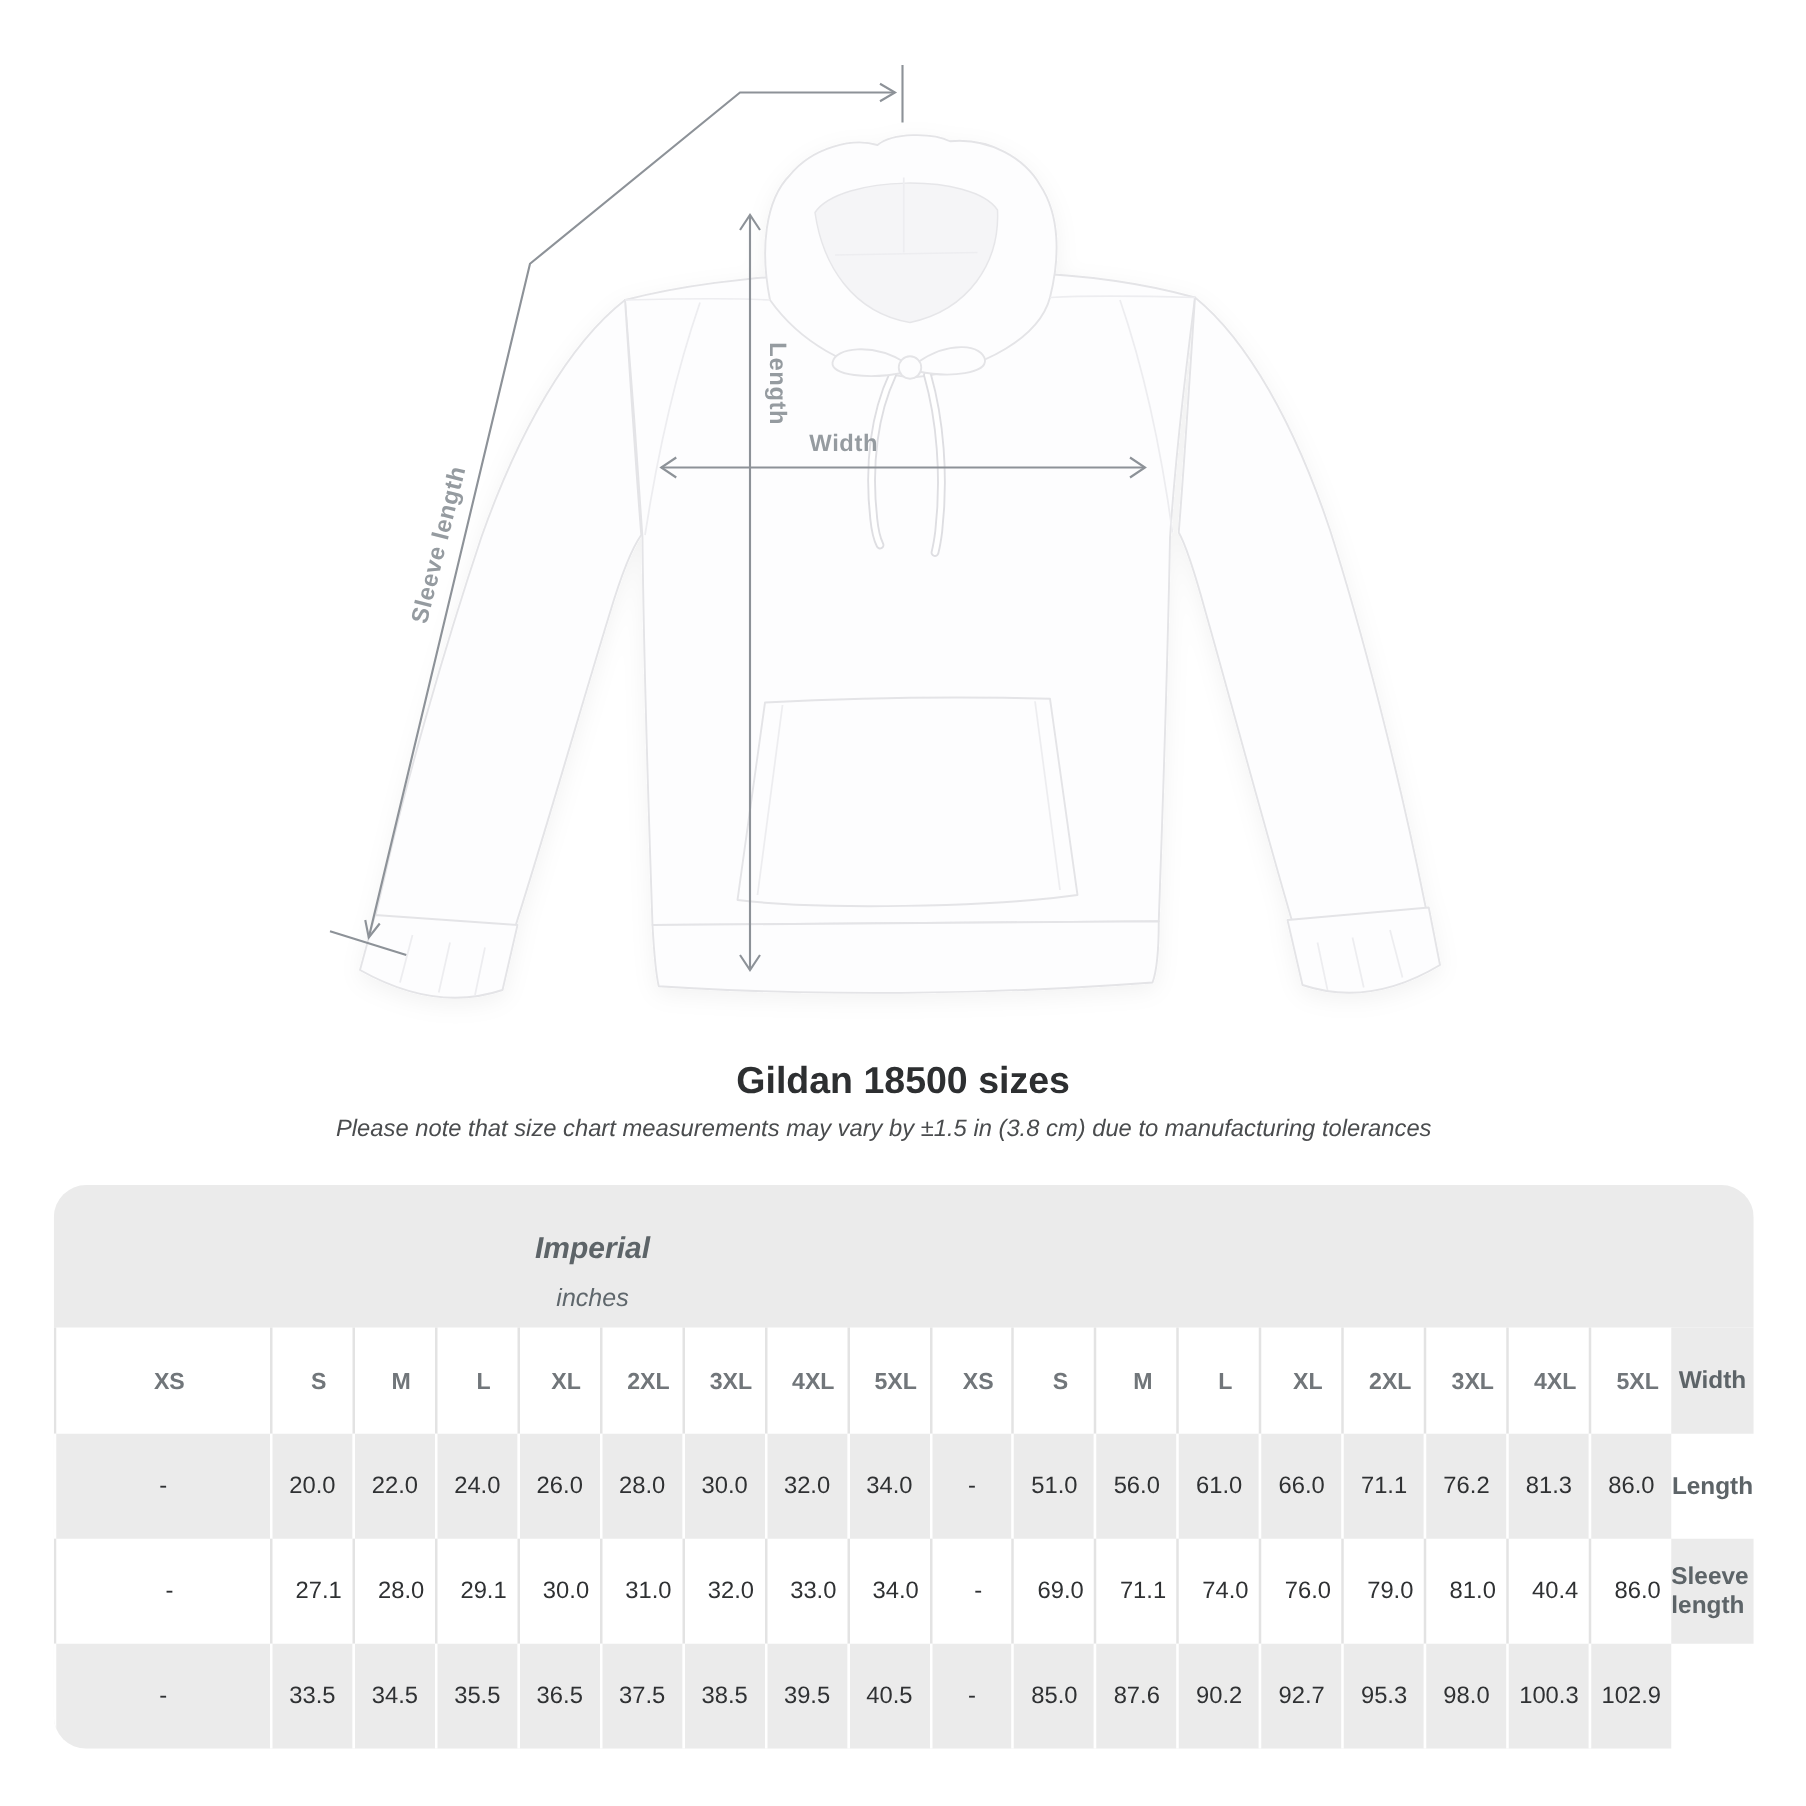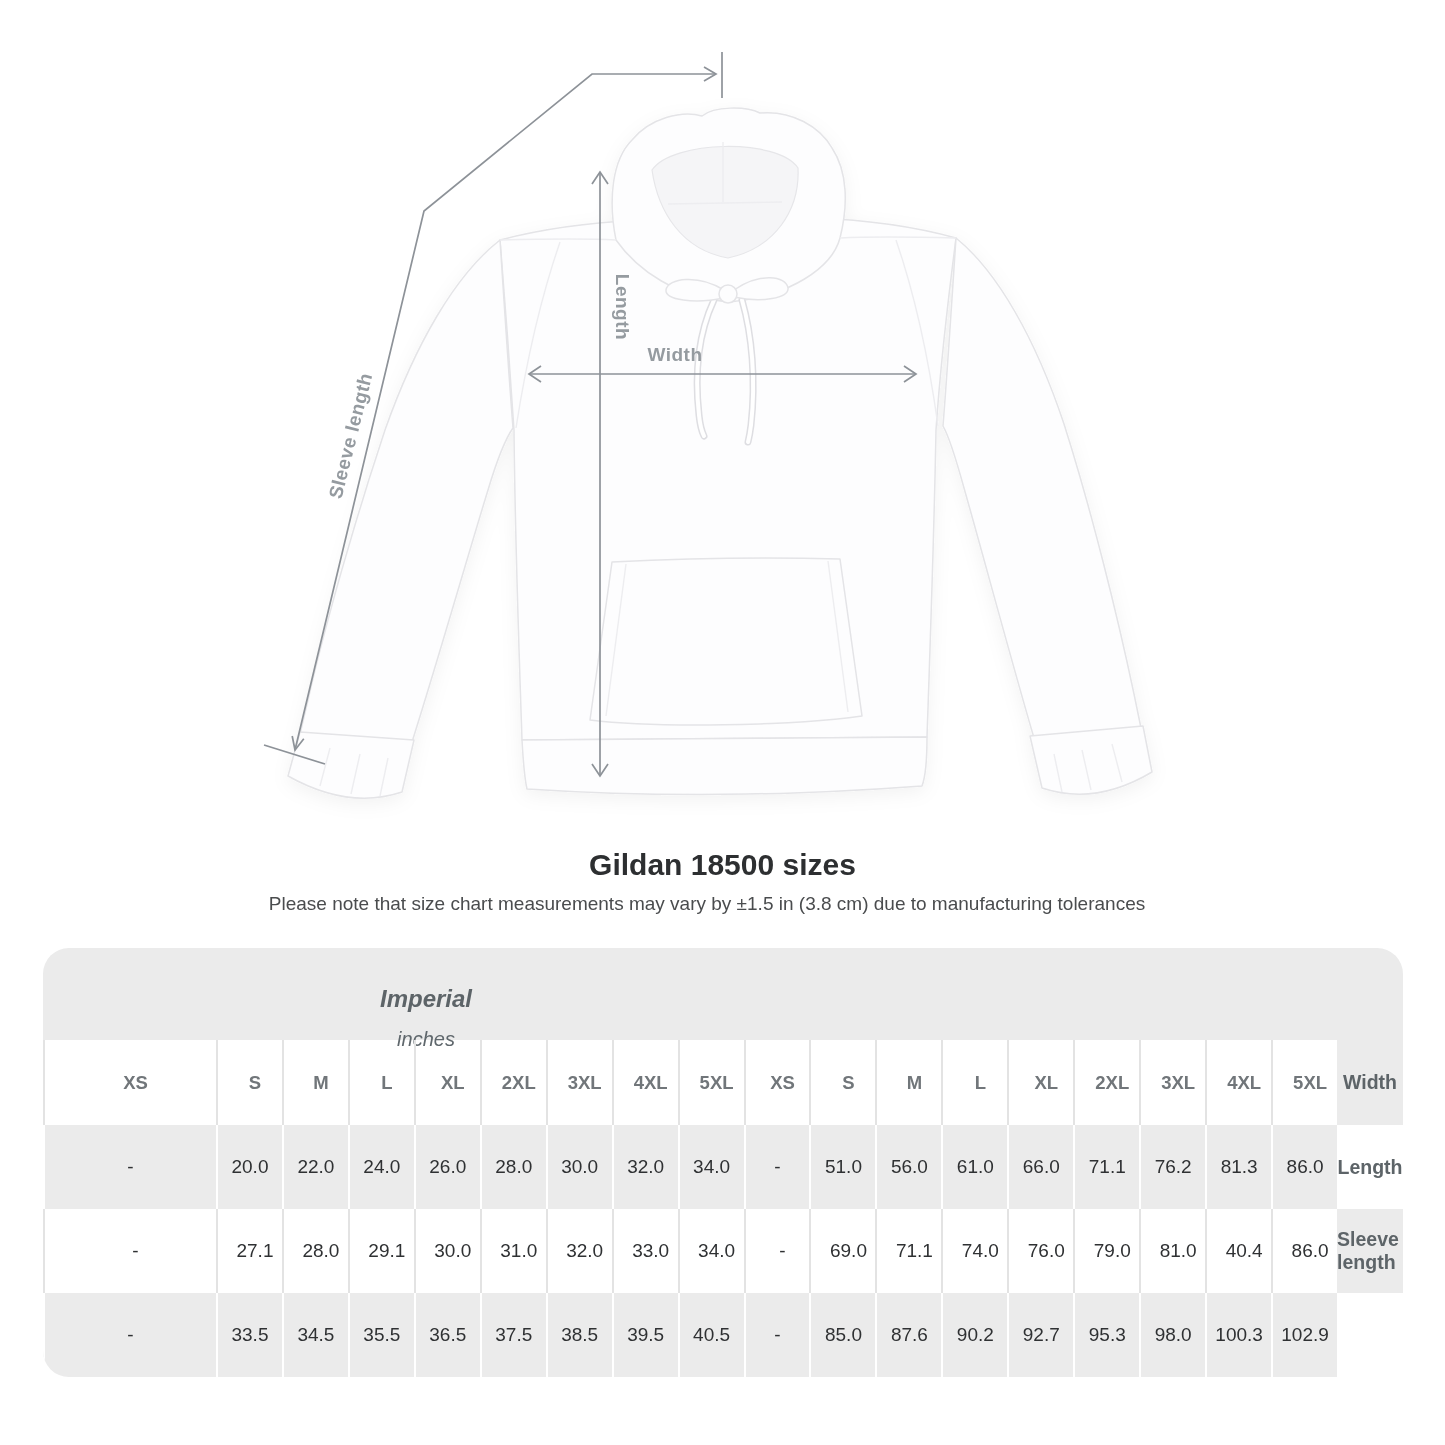--- a/index.html
+++ b/index.html
@@ -16,28 +16,28 @@
   .innerhood{fill:#f5f5f7;stroke:#e6e6e9;stroke-width:1.2;}
   .cord-out{stroke:#dedee2;stroke-width:7;fill:none;stroke-linecap:round;}
   .cord-in{stroke:#ffffff;stroke-width:4;fill:none;stroke-linecap:round;}
   
   #page-title{
     position:absolute;top:848px;left:0;width:1445px;text-align:center;
     font-size:30px;line-height:34px;font-weight:bold;color:#2d2f31;
   }
   #page-subtitle{
     position:absolute;top:890px;left:0;width:1414px;text-align:center;
-    font-size:19px;line-height:28px;color:#4a4c4e;
+    font-size:19px;line-height:28px;font-style:italic;color:#4a4c4e;
   }
   
   #size-table{
     position:absolute;left:43px;top:948px;width:1360px;
     border-radius:26px;overflow:hidden;
   }
-  .band{height:92px;background:#ebebeb;display:flex;}
+  .band{height:114px;background:#ebebeb;display:flex;padding-left:48px;}
   .band-half{display:flex;flex-direction:column;align-items:center;padding-top:36px;}
   .band-left{width:766px;}
   .band-right{flex:1;}
   .band-title{font-size:24px;line-height:30px;font-weight:bold;font-style:italic;color:#5d6468;}
   .band-sub{font-size:20px;line-height:22px;font-style:italic;color:#5f676c;margin-top:14px;}
   .grid{
     display:grid;
     grid-template-columns:173px repeat(18,1fr);
     grid-template-rows:85px 84px 84px 84px;
   }

